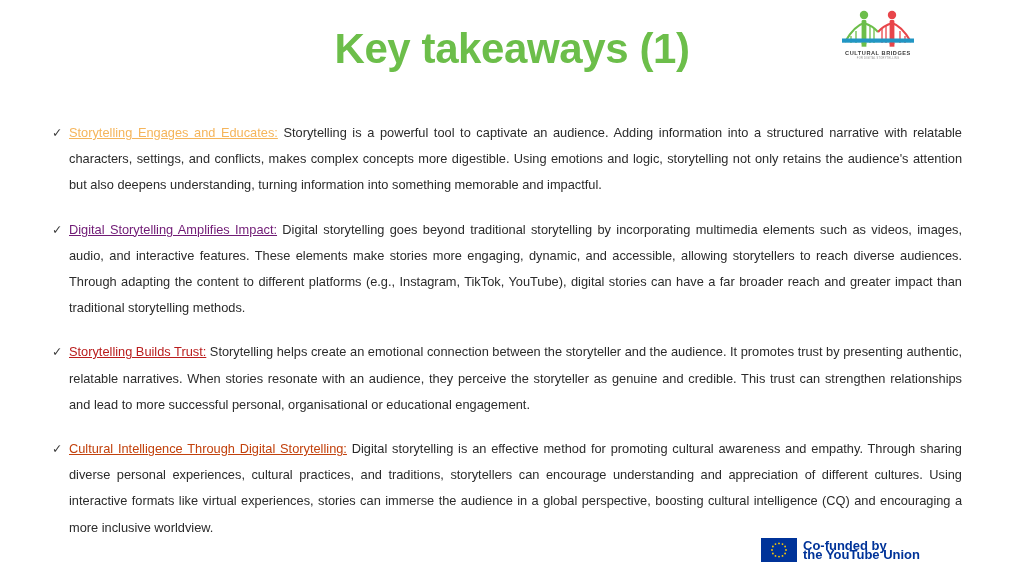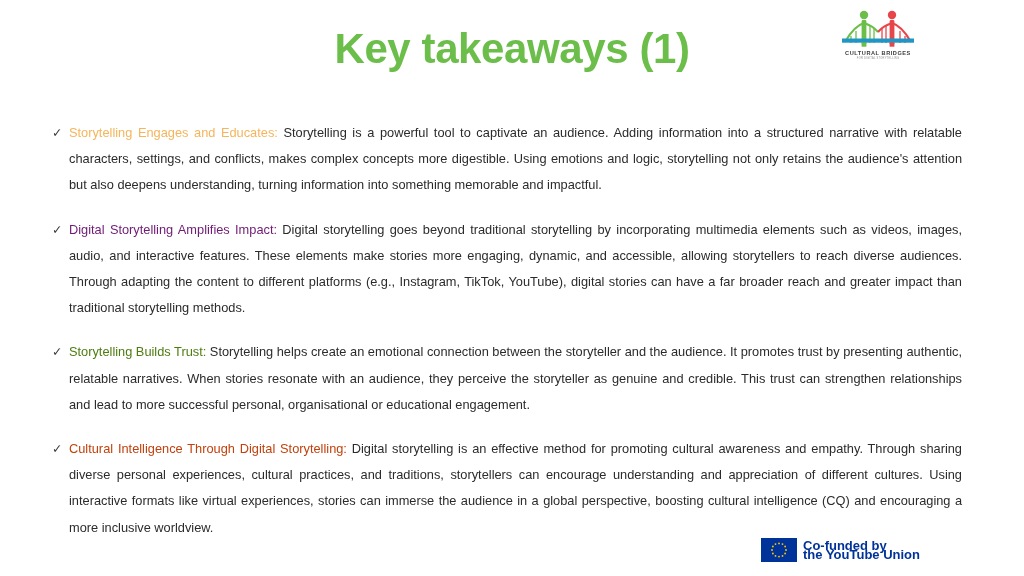--- a/index.html
+++ b/index.html
@@ -60,30 +60,31 @@
     position: absolute;
     left: 0;
     top: 0;
     font-size: 12.5px;
     line-height: 26.2px;
     color: #3a3a3a;
   }
 
   .bullet-head {
     font-weight: normal;
+    text-decoration: underline;
   }
 
   .bullet-body {
     color: #2b2b2b;
   }
 
   
   .head-orange { color: #F5B55B; }
   .head-green  { color: #701a75; }
-  .head-blue   { color: #4d7c0f; }
+  .head-blue   { color: #b91c1c; }
   .head-red    { color: #c2410c; }
 
   
   .brand-logo {
     position: absolute;
     top: 9px;
     right: 16px;
     width: 84px;
     height: 64px;
     text-align: center;

